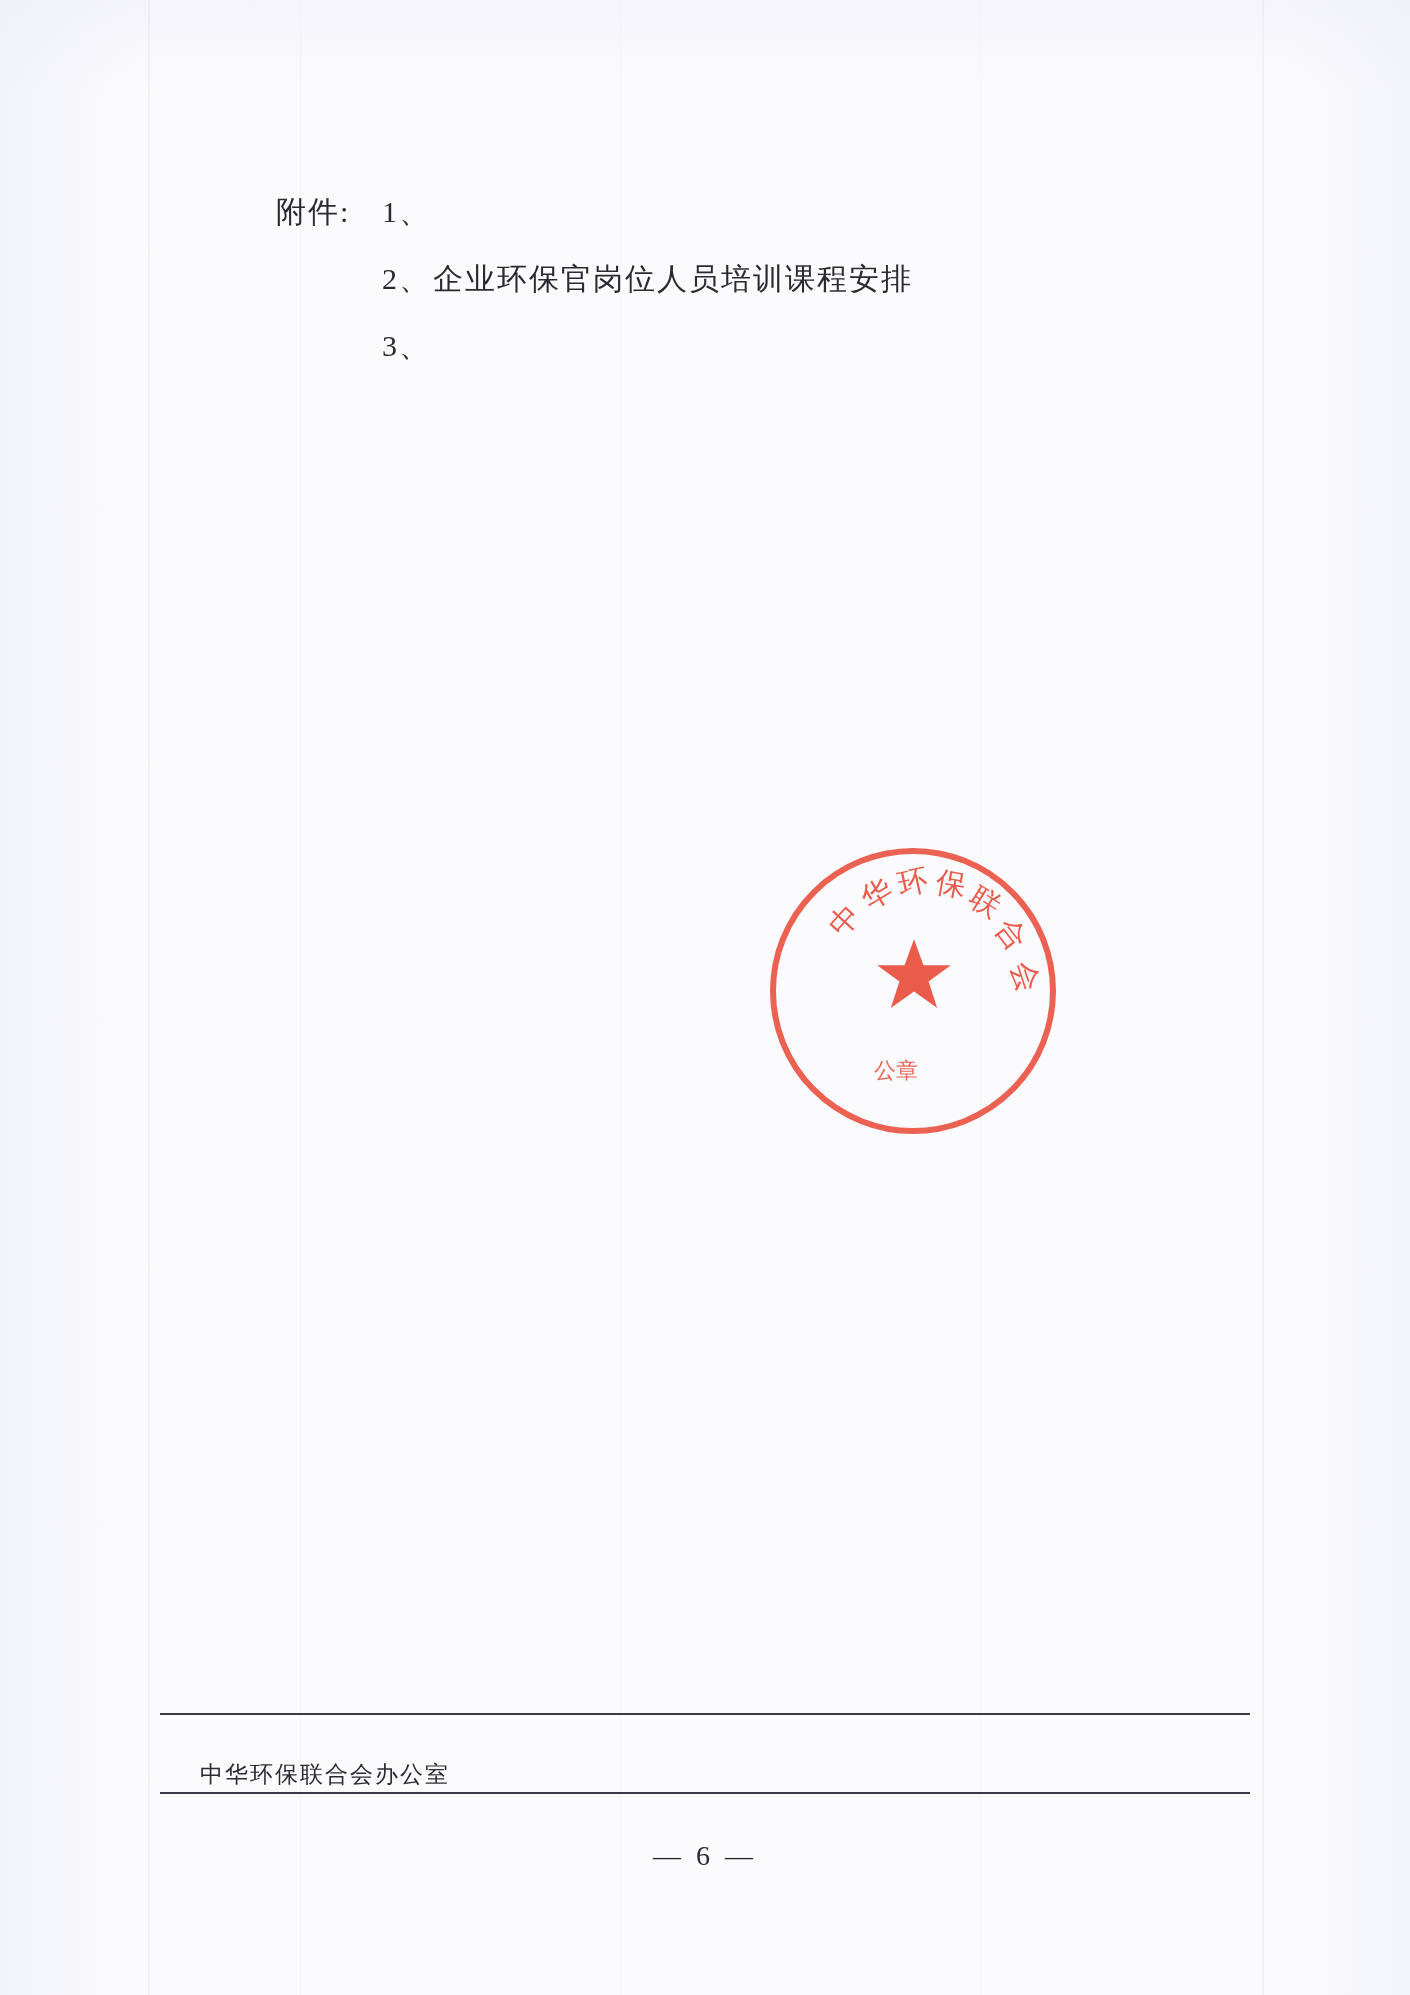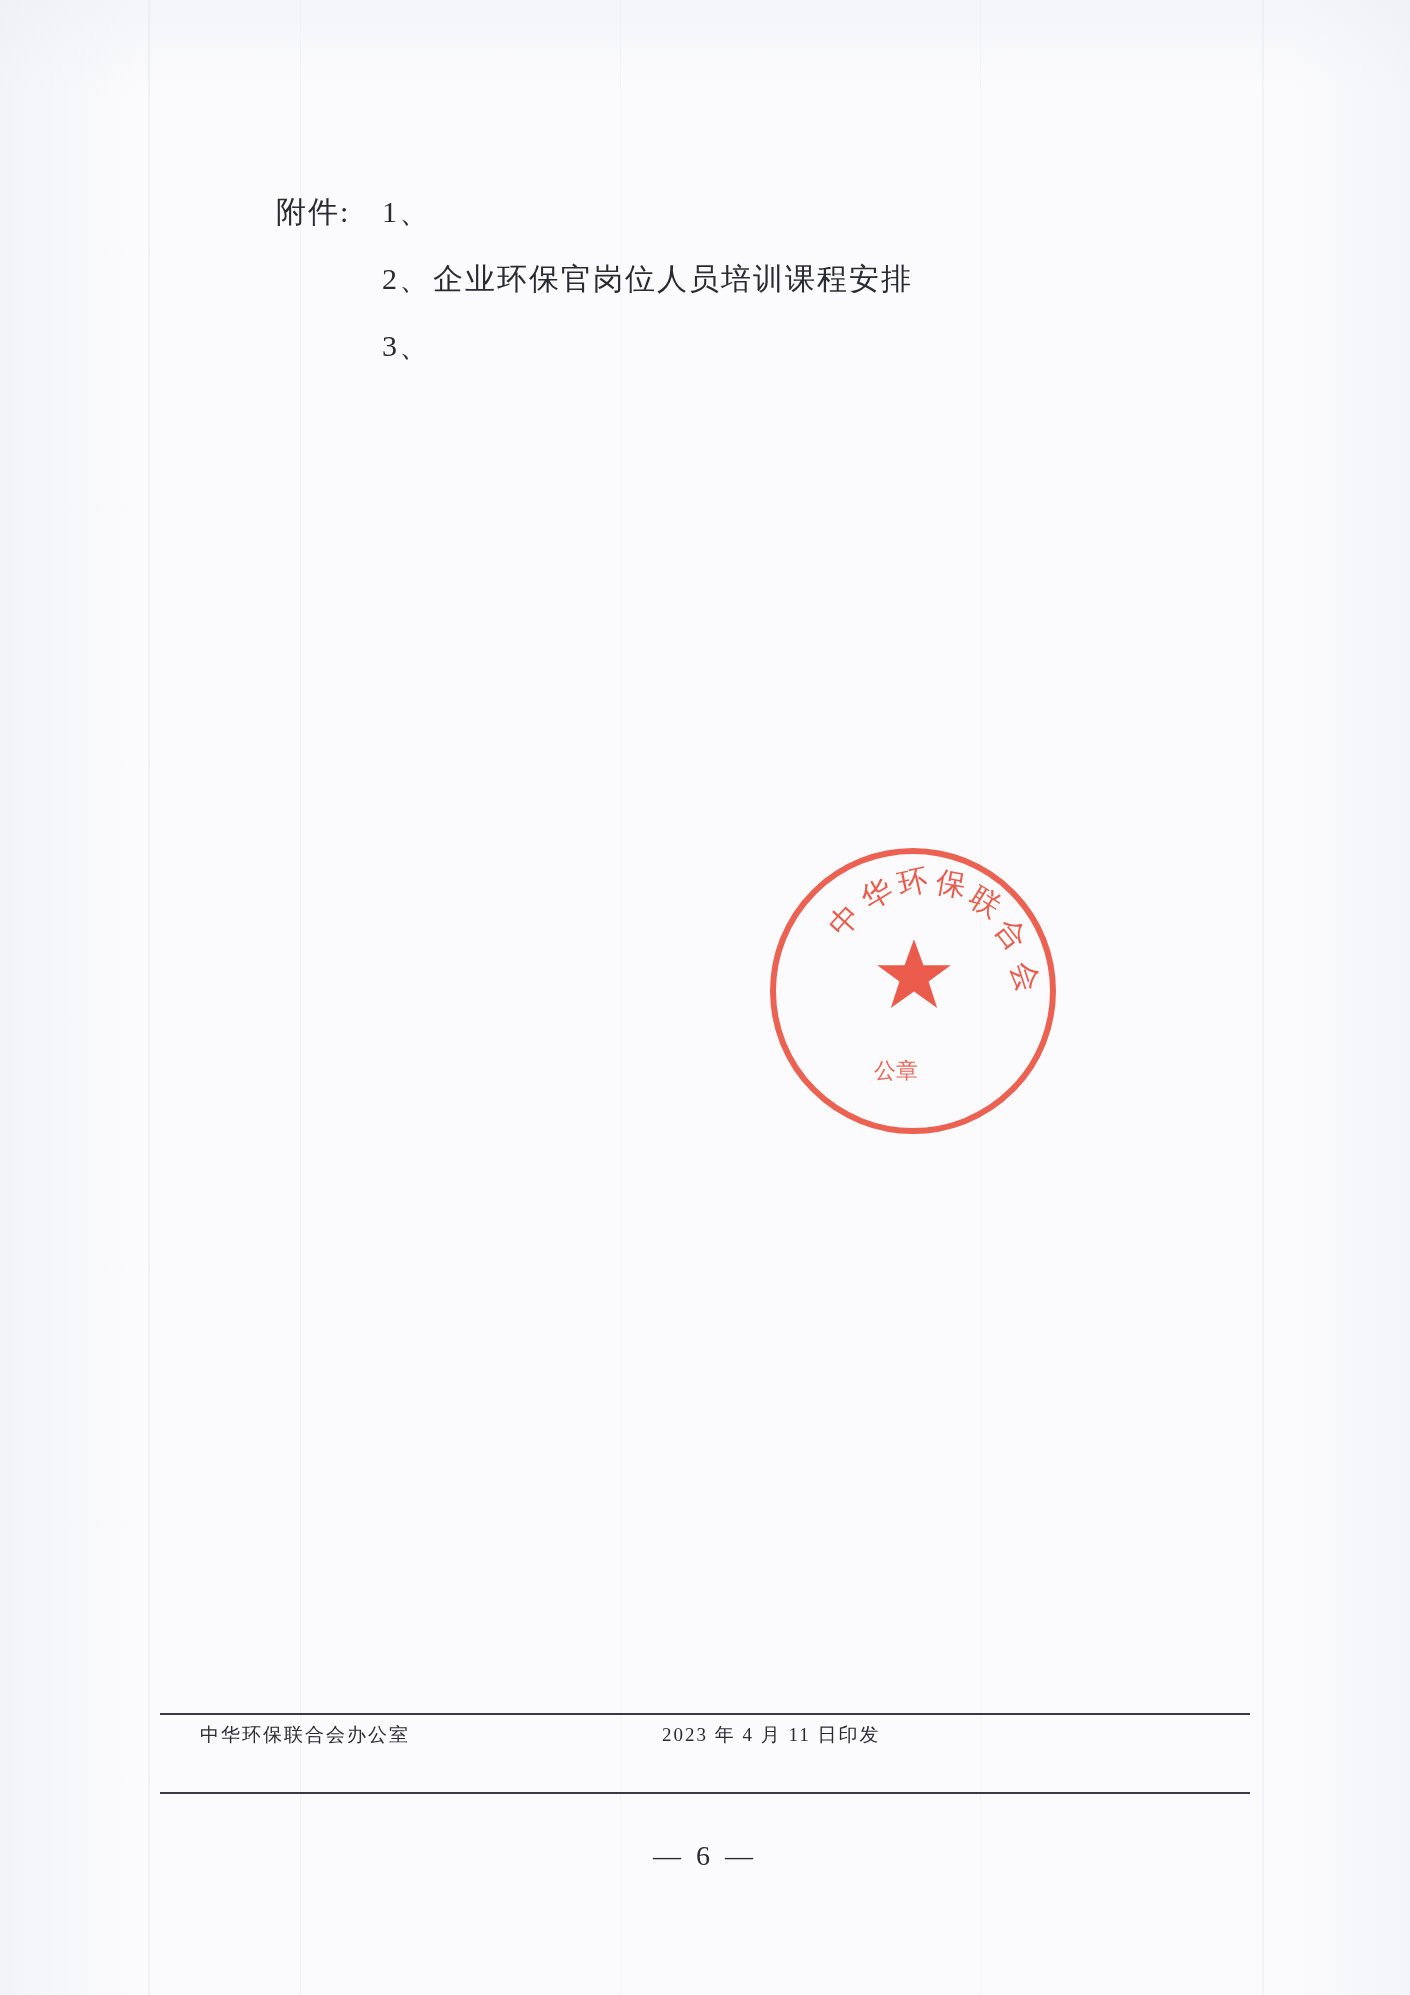--- a/index.html
+++ b/index.html
@@ -154,22 +154,22 @@
     height: 2px;
     background: #3a3a44;
   }
   .footer-row {
     position: absolute;
     left: 160px;
     top: 1722px;
     width: 1090px;
     height: 68px;
     display: flex;
-    align-items: flex-start;
-    font-size: 19px;
+    align-items: flex-end;
+    font-size: 23px;
     color: #2a2a33;
     letter-spacing: 2px;
     white-space: nowrap;
   }
   .footer-left {
     margin-left: 40px;
   }
   .footer-right {
     margin-left: 252px;
   }
@@ -229,18 +229,17 @@
 
     <div class="seal-bottom-text">
       <span style="left:104px; top:208px;">公章</span>
     </div>
   </div>
 
 
   <div class="footer-rule-top"></div>
   <div class="footer-row">
     <span class="footer-left">中华环保联合会办公室</span>
-    <span class="footer-right">2023 年 4 月 11 日印发</span>
   </div>
   <div class="footer-rule-bottom"></div>
 
   <div class="page-number">— 6 —</div>
 </div>
 
 </body></html>

